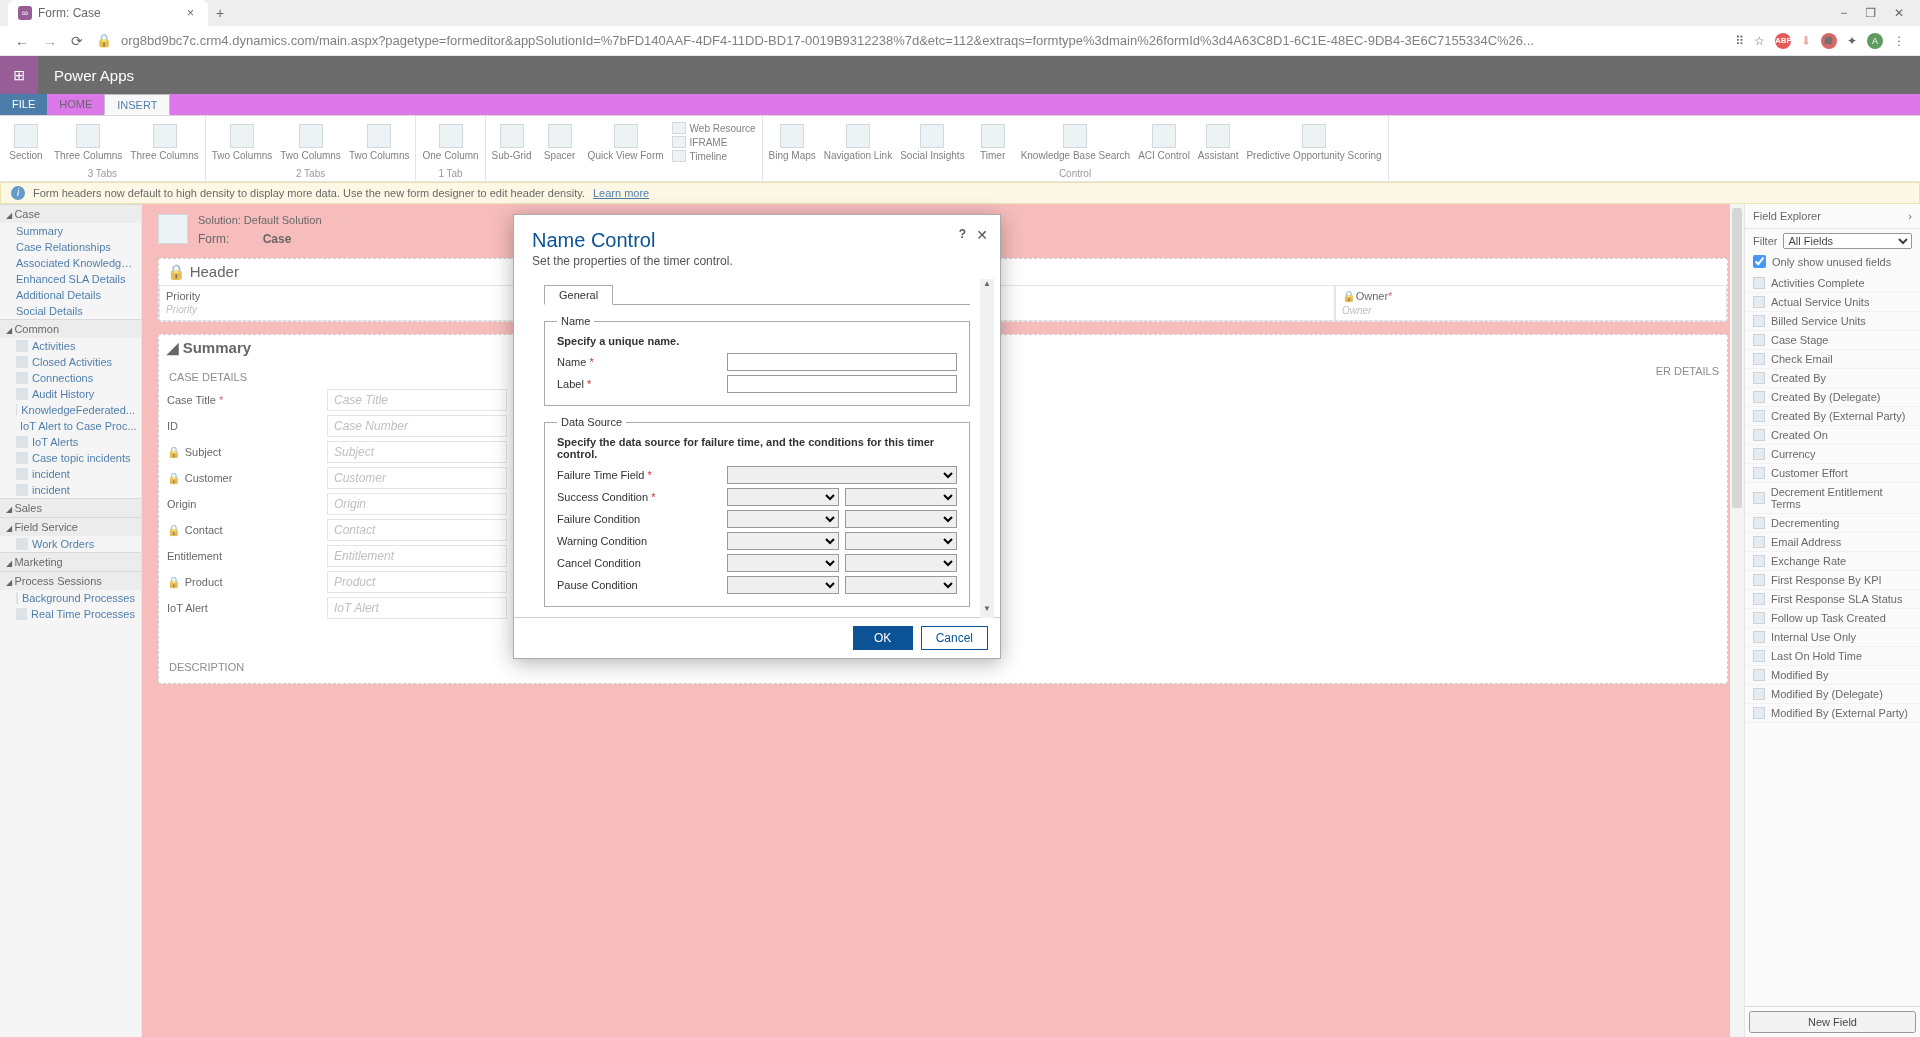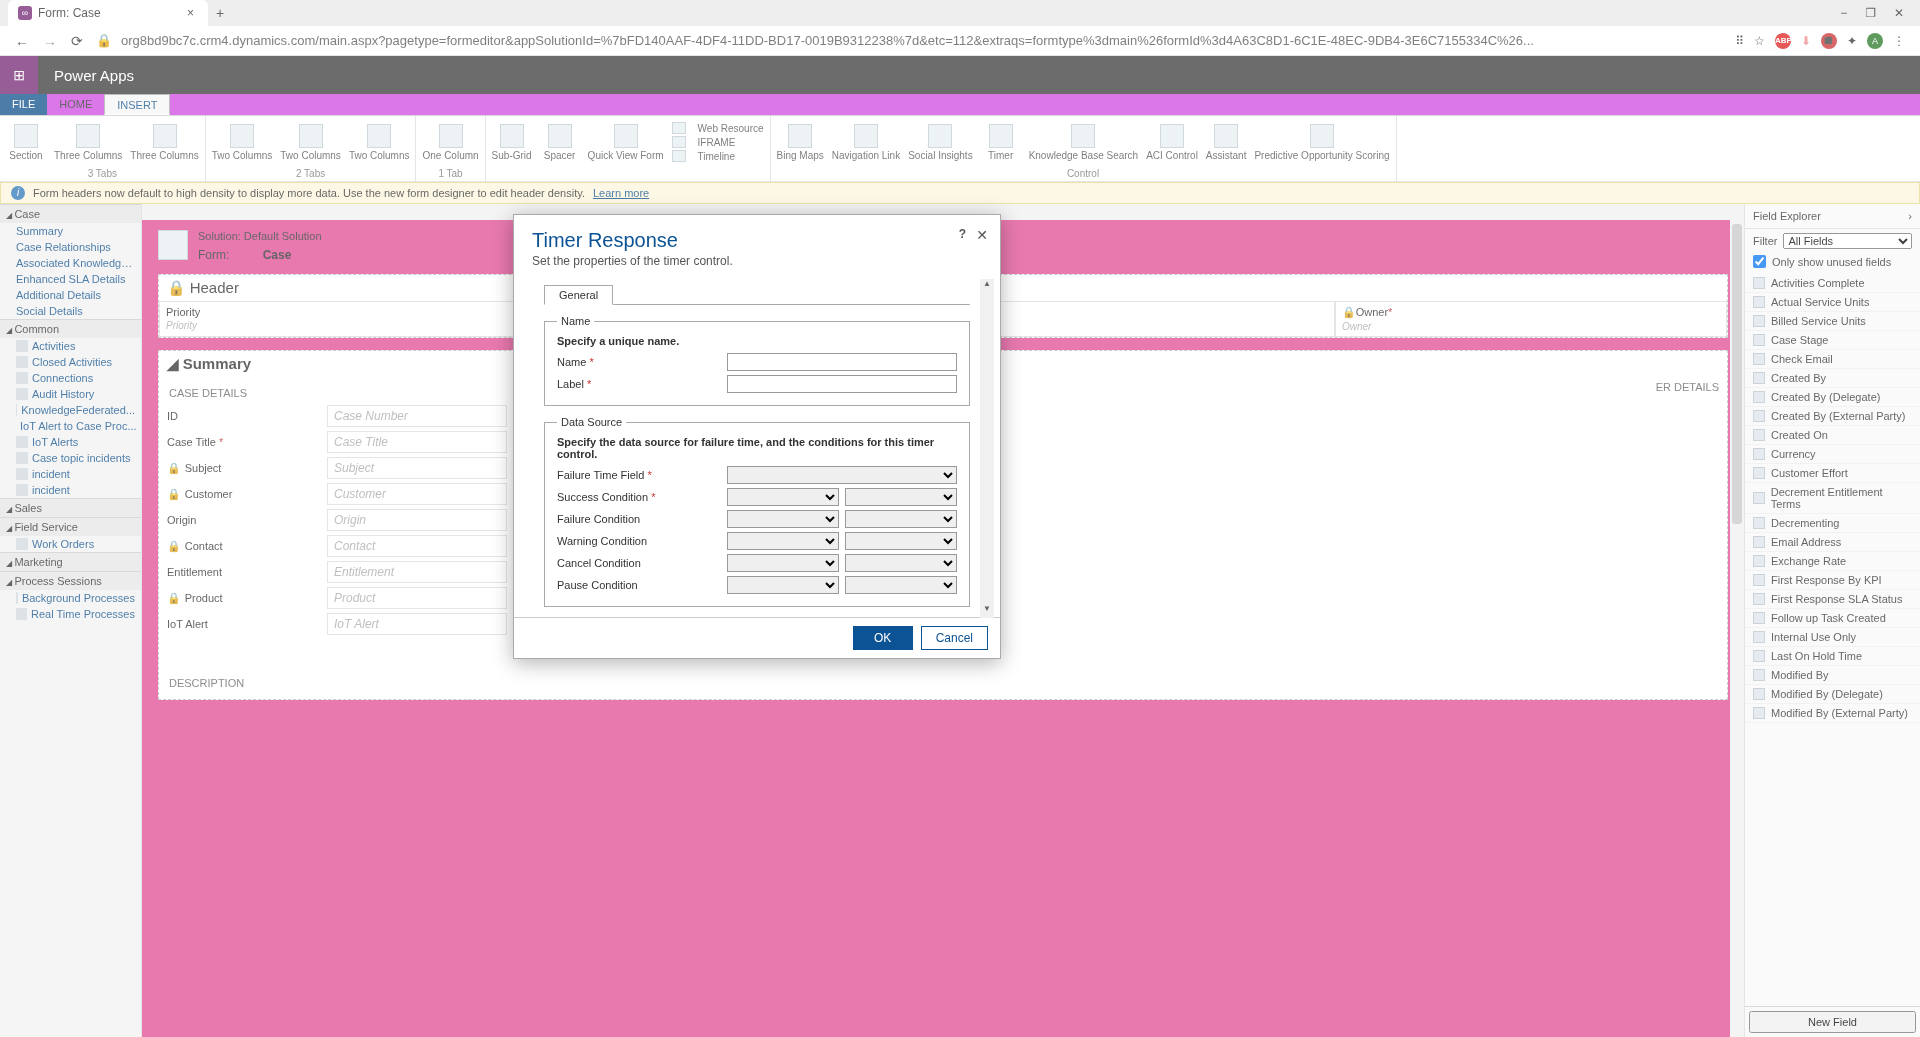--- a/index.html
+++ b/index.html
@@ -33,42 +33,42 @@
 .ribbon-tabs .file { background: #0b5394; color: #fff; }
 .ribbon-tabs .active { border: 1px solid #aaa; border-bottom-color: #fff; background: #f6f6f6; color: #0b5394; }
 
 .ribbon { background: #fff; height: 66px; display: flex; border-bottom: 1px solid #ddd; font-size: 10px; color: #555; }
 .rgroup { display: flex; flex-direction: column; border-right: 1px solid #ddd; padding: 2px 6px 0 6px; }
 .rgroup-items { display: flex; gap: 8px; flex: 1; align-items: center; }
 .ritem { display: flex; flex-direction: column; align-items: center; gap: 2px; min-width: 40px; text-align: center; line-height: 1.1; }
 .ritem .ic { width: 24px; height: 24px; background: #e6eef2; border: 1px solid #c0cdd4; }
 .rgroup-label { text-align: center; font-size: 10px; color: #777; padding: 2px 0; }
 .rstack { display: flex; flex-direction: column; gap: 2px; font-size: 10px; }
-.rstack div { display: flex; align-items: center; gap: 12px; }
+.rstack div { display: flex; align-items: center; gap: 4px; }
 .rstack .ic2 { width: 14px; height: 12px; background: #e6eef2; border: 1px solid #c0cdd4; display: inline-block; }
 
 
 .infobar { background: #fdf6d9; border: 1px solid #e6d98b; height: 22px; display: flex; align-items: center; padding: 0 10px; font-size: 11px; gap: 8px; color: #333; }
 .infobar .icon-i { width: 14px; height: 14px; border-radius: 7px; background: #2a7abf; color: #fff; text-align: center; font-size: 10px; line-height: 14px; font-style: italic; }
 .infobar a { color: #0b5394; text-decoration: underline; }
 .help-circle { position: absolute; right: 14px; top: 118px; width: 14px; height: 14px; border-radius: 7px; background: #2a7abf; color: #fff; text-align: center; font-size: 10px; line-height: 14px; }
 
 
 .main { display: flex; height: calc(1037px - 26px - 30px - 38px - 22px - 66px - 22px); position: relative; }
 
 
 .leftnav { width: 142px; background: #f2f2f2; border-right: 1px solid #ddd; font-size: 11px; overflow: hidden; }
 .leftnav .grp-header { background: #e6e6e6; padding: 3px 6px; font-weight: normal; color: #333; border-top: 1px solid #ccc; }
 .leftnav .tw::before { content: "◢ "; font-size: 8px; }
 .leftnav .node { padding: 2px 6px 2px 16px; color: #0b5394; white-space: nowrap; overflow: hidden; text-overflow: ellipsis; }
 .leftnav .node.ic { display: flex; gap: 4px; align-items: center; }
 .leftnav .node.ic::before { content: ""; width: 12px; height: 12px; background: #d0d8de; display: inline-block; }
 
 
-.canvas { flex: 1; background: #ec4899; padding: 10px 16px; overflow: auto; position: relative; margin-top: 16px; }
+.canvas { flex: 1; background: #fca5a5; padding: 10px 16px; overflow: auto; position: relative; }
 .solution-head { display: flex; gap: 10px; }
 .solution-icon { width: 30px; height: 30px; background: #e6eef2; border: 1px solid #c0cdd4; }
 .solution-head .lbl { font-size: 11px; color: #333; }
 .solution-head .form-row { margin-top: 6px; }
 .solution-head .form-row b { margin-left: 30px; }
 
 .section-box { border: 1px dashed #bbb; margin-top: 12px; background: #fff; }
 .section-title { font-size: 15px; padding: 4px 8px; color: #333; }
 .section-title .lock { color: #c33; margin-right: 4px; }
 .header-grid { display: flex; }
@@ -374,26 +374,26 @@
         <div class="header-cell"><span class="lock">🔒</span><span>Owner</span><span style="color:#c33">*</span><div class="ph">Owner</div></div>
       </div>
     </div>
 
     <div class="section-box" style="position:relative">
       <div class="section-title tw" style="font-weight:bold"><span>◢ </span><span>Summary</span></div>
       <div class="case-details">
         <div class="cd-title">CASE DETAILS</div>
         <div id="cdrows">
             <div class="cd-row">
+              <div class="lbl">Case Title<span class="req"> *</span></div>
+              <div class="fld">Case Title</div>
+            </div>
+            <div class="cd-row">
               <div class="lbl">ID</div>
               <div class="fld">Case Number</div>
-            </div>
-            <div class="cd-row">
-              <div class="lbl">Case Title<span class="req"> *</span></div>
-              <div class="fld">Case Title</div>
             </div>
             <div class="cd-row">
               <div class="lbl"><span class="lock">🔒</span>Subject</div>
               <div class="fld">Subject</div>
             </div>
             <div class="cd-row">
               <div class="lbl"><span class="lock">🔒</span>Customer</div>
               <div class="fld">Customer</div>
             </div>
             <div class="cd-row">
@@ -540,21 +540,21 @@
     </div>
   </div>
 </div>
 
 <div class="overlay"></div>
 
 <div class="dialog">
   <span class="dlg-help">?</span>
   <span class="dlg-close">✕</span>
   <div class="dlg-head">
-    <div class="dlg-title">Timer Response</div>
+    <div class="dlg-title">Name Control</div>
     <div class="dlg-sub">Set the properties of the timer control.</div>
   </div>
   <div class="dlg-body">
     <div class="tab-strip">
       <div class="dtab">General</div>
     </div>
     <fieldset>
       <legend>Name</legend>
       <div class="fs-txt">Specify a unique name.</div>
       <div class="frow">

